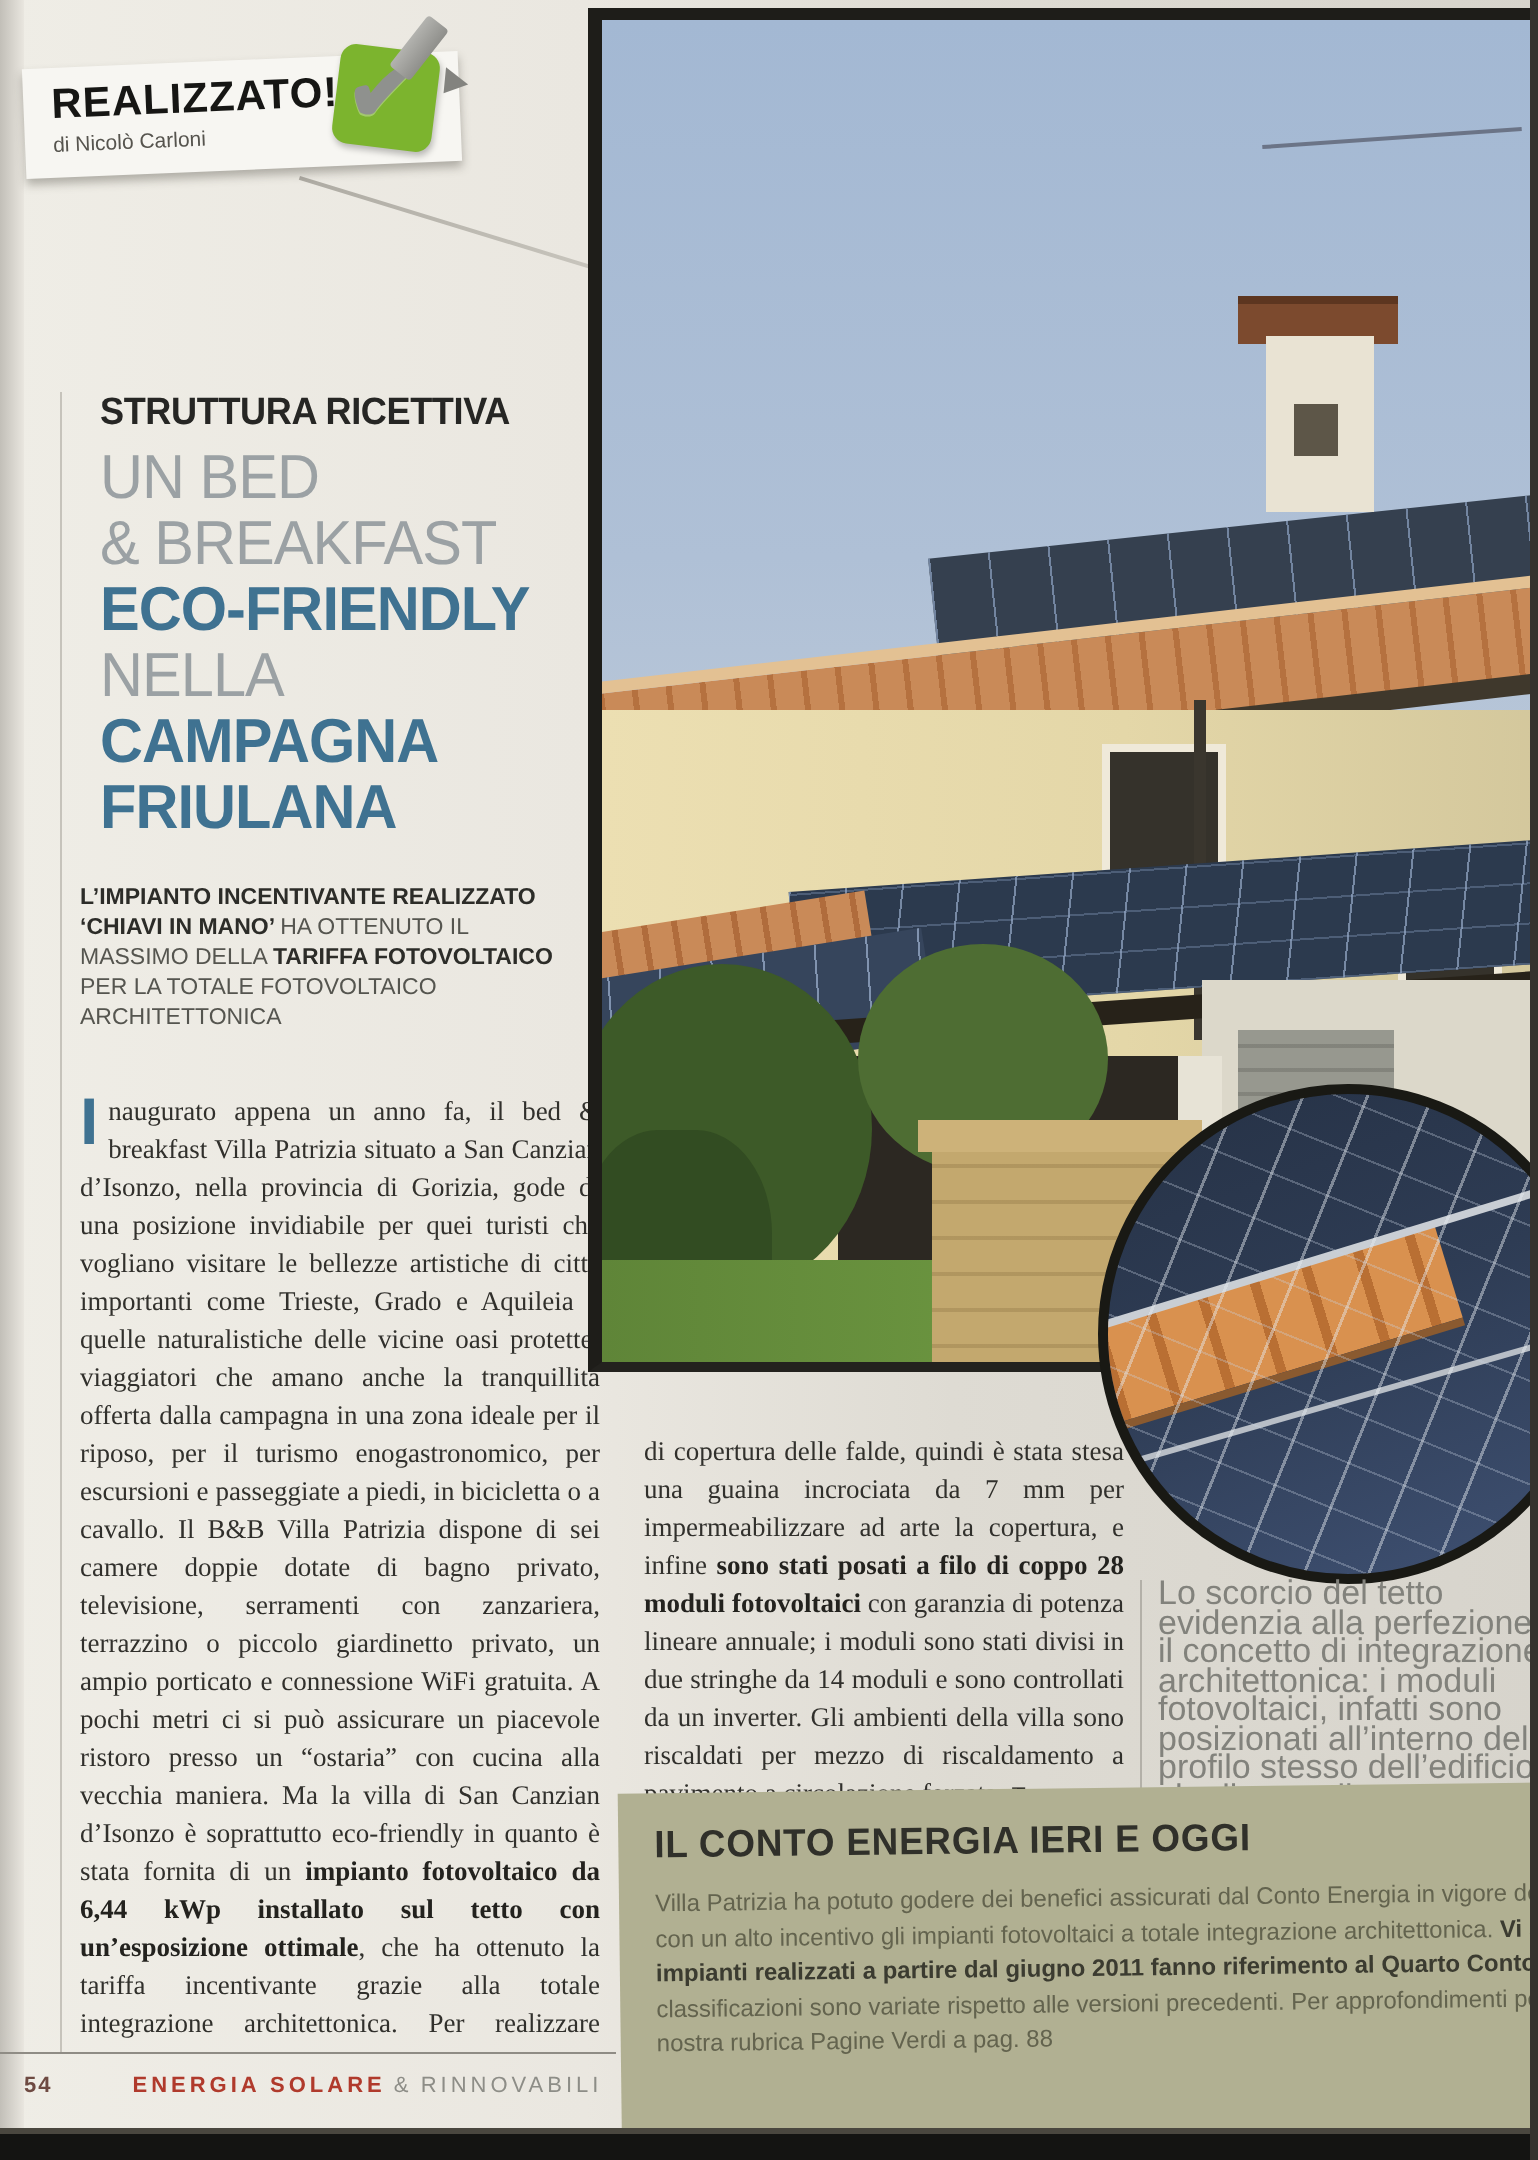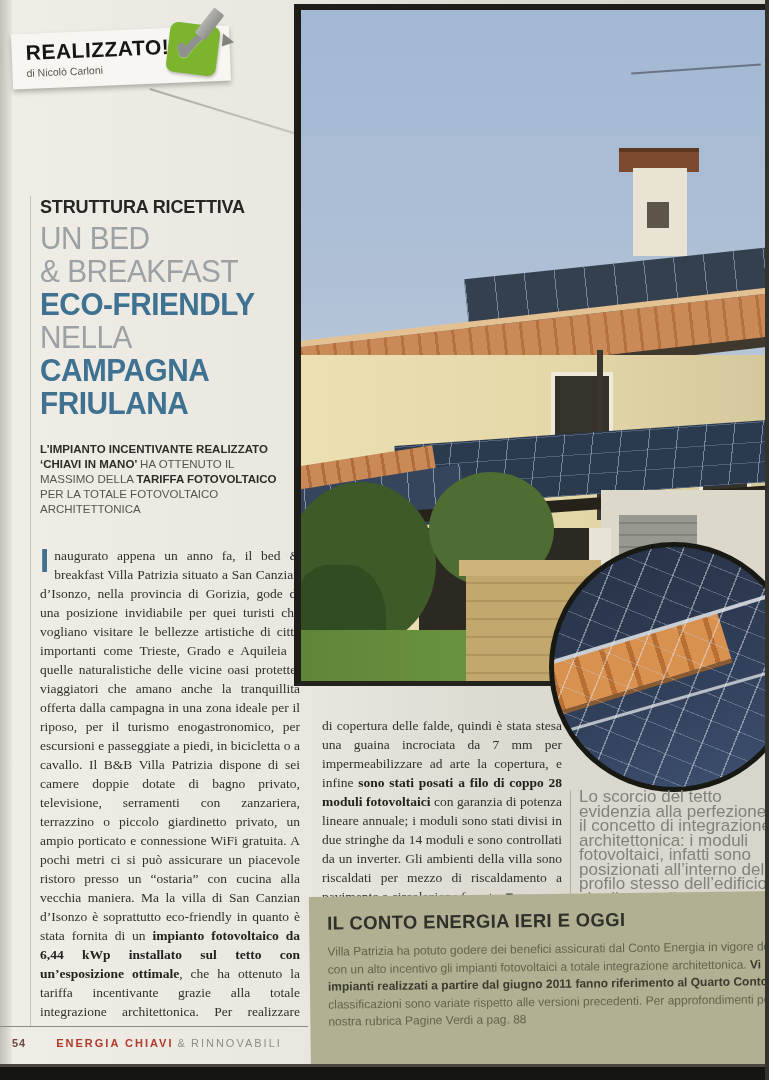--- a/index.html
+++ b/index.html
@@ -28,21 +28,21 @@
     transform:rotate(7deg);box-shadow:1px 2px 3px rgba(0,0,0,.25);}
   .check-glyph{left:173px;top:20px;font-size:44px;font-weight:bold;color:#8f918e;
     transform:rotate(4deg);text-shadow:0 1px 0 rgba(255,255,255,.3);}
   .pencil{left:203px;top:8px;width:13px;height:32px;background:linear-gradient(90deg,#b3b3af,#8f8f8b);
     transform:rotate(38deg);border-radius:2px;}
   .pencil-tip{left:216px;top:36px;width:0;height:0;border:7px solid transparent;
     border-top:11px solid #83837f;transform:rotate(38deg);}
 
   
   .col-rule{left:30px;top:196px;width:1px;height:830px;background:#c6c3bb;}
-  .titleblock{left:40px;top:196px;width:255px;}
+  .titleblock{left:50px;top:196px;width:255px;}
   .kicker{font-size:19px;font-weight:bold;color:#262624;letter-spacing:-.2px;
     transform:scaleX(.95);transform-origin:left;margin-bottom:4px;}
   .t-line{font-size:31px;line-height:33px;letter-spacing:-.5px;
     transform:scaleX(.96);transform-origin:left;white-space:nowrap;}
   .t-gray{color:#9ba1a4;font-weight:normal;}
   .t-blue{font-weight:bold;}
 
   .standfirst{left:40px;top:442px;width:248px;font-size:11.5px;line-height:15px;color:#55554f;}
   .standfirst b{color:#2c2c28;}
 
@@ -124,21 +124,21 @@
     transform:rotate(-.7deg);padding:16px 0 0 18px;box-sizing:border-box;overflow:hidden;}
   .infobox-title{font-size:19px;font-weight:900;letter-spacing:.4px;color:#30302a;
     transform:scaleX(.97);transform-origin:left;}
   .infobox-body{margin-top:9px;}
   .iline{white-space:nowrap;overflow:hidden;font-size:12px;line-height:17.5px;color:#63634e;}
   .iline b{color:#3b3b30;}
 
   
   .footer-rule{left:0;top:1026px;width:308px;height:1px;background:#8f8c85;}
   .footer{left:12px;top:1037px;font-size:11px;letter-spacing:1px;}
-  .pageno{font-weight:bold;color:#6e4a42;margin-right:30px;}
+  .pageno{font-weight:bold;color:#6e4a42;margin-right:40px;}
   .mag{font-weight:bold;color:#b03a2c;letter-spacing:2px;}
   .magsep{color:#8d8d87;letter-spacing:2px;}
   .magsec{color:#8d8d87;letter-spacing:2px;margin-top:24px;}
 </style>
 </head>
 <body>
 
 <div class="abs scan-left"></div>
 
 <div class="abs fold-line"></div>
@@ -225,20 +225,20 @@
     <div class="iline"><span>Villa Patrizia ha potuto godere dei benefici assicurati dal Conto Energia in vigore del 2010 che prem</span></div>
     <div class="iline"><span>con un alto incentivo gli impianti fotovoltaici a totale integrazione architettonica. </span><b>Vi segnaliamo che</b></div>
     <div class="iline"><b>impianti realizzati a partire dal giugno 2011 fanno riferimento al Quarto Conto Energia, e</b></div>
     <div class="iline"><span>classificazioni sono variate rispetto alle versioni precedenti. Per approfondimenti potete consultare la</span></div>
     <div class="iline"><span>nostra rubrica Pagine Verdi a pag. 88</span></div>
   </div>
 </div>
 
 <div class="abs footer-rule"></div>
 <div class="abs footer">
-  <span class="pageno">54</span><span class="mag">ENERGIA CHIAVI</span>
+  <span class="pageno">54</span><span class="mag">ENERGIA SOLARE</span>
   <span class="magsep">&amp;</span>
   <span class="magsec">RINNOVABILI</span>
 </div>
 
 <div class="abs scan-bottom-soft"></div>
 <div class="abs scan-bottom"></div>
 <div class="abs scan-right"></div>
 
 </body></html>

